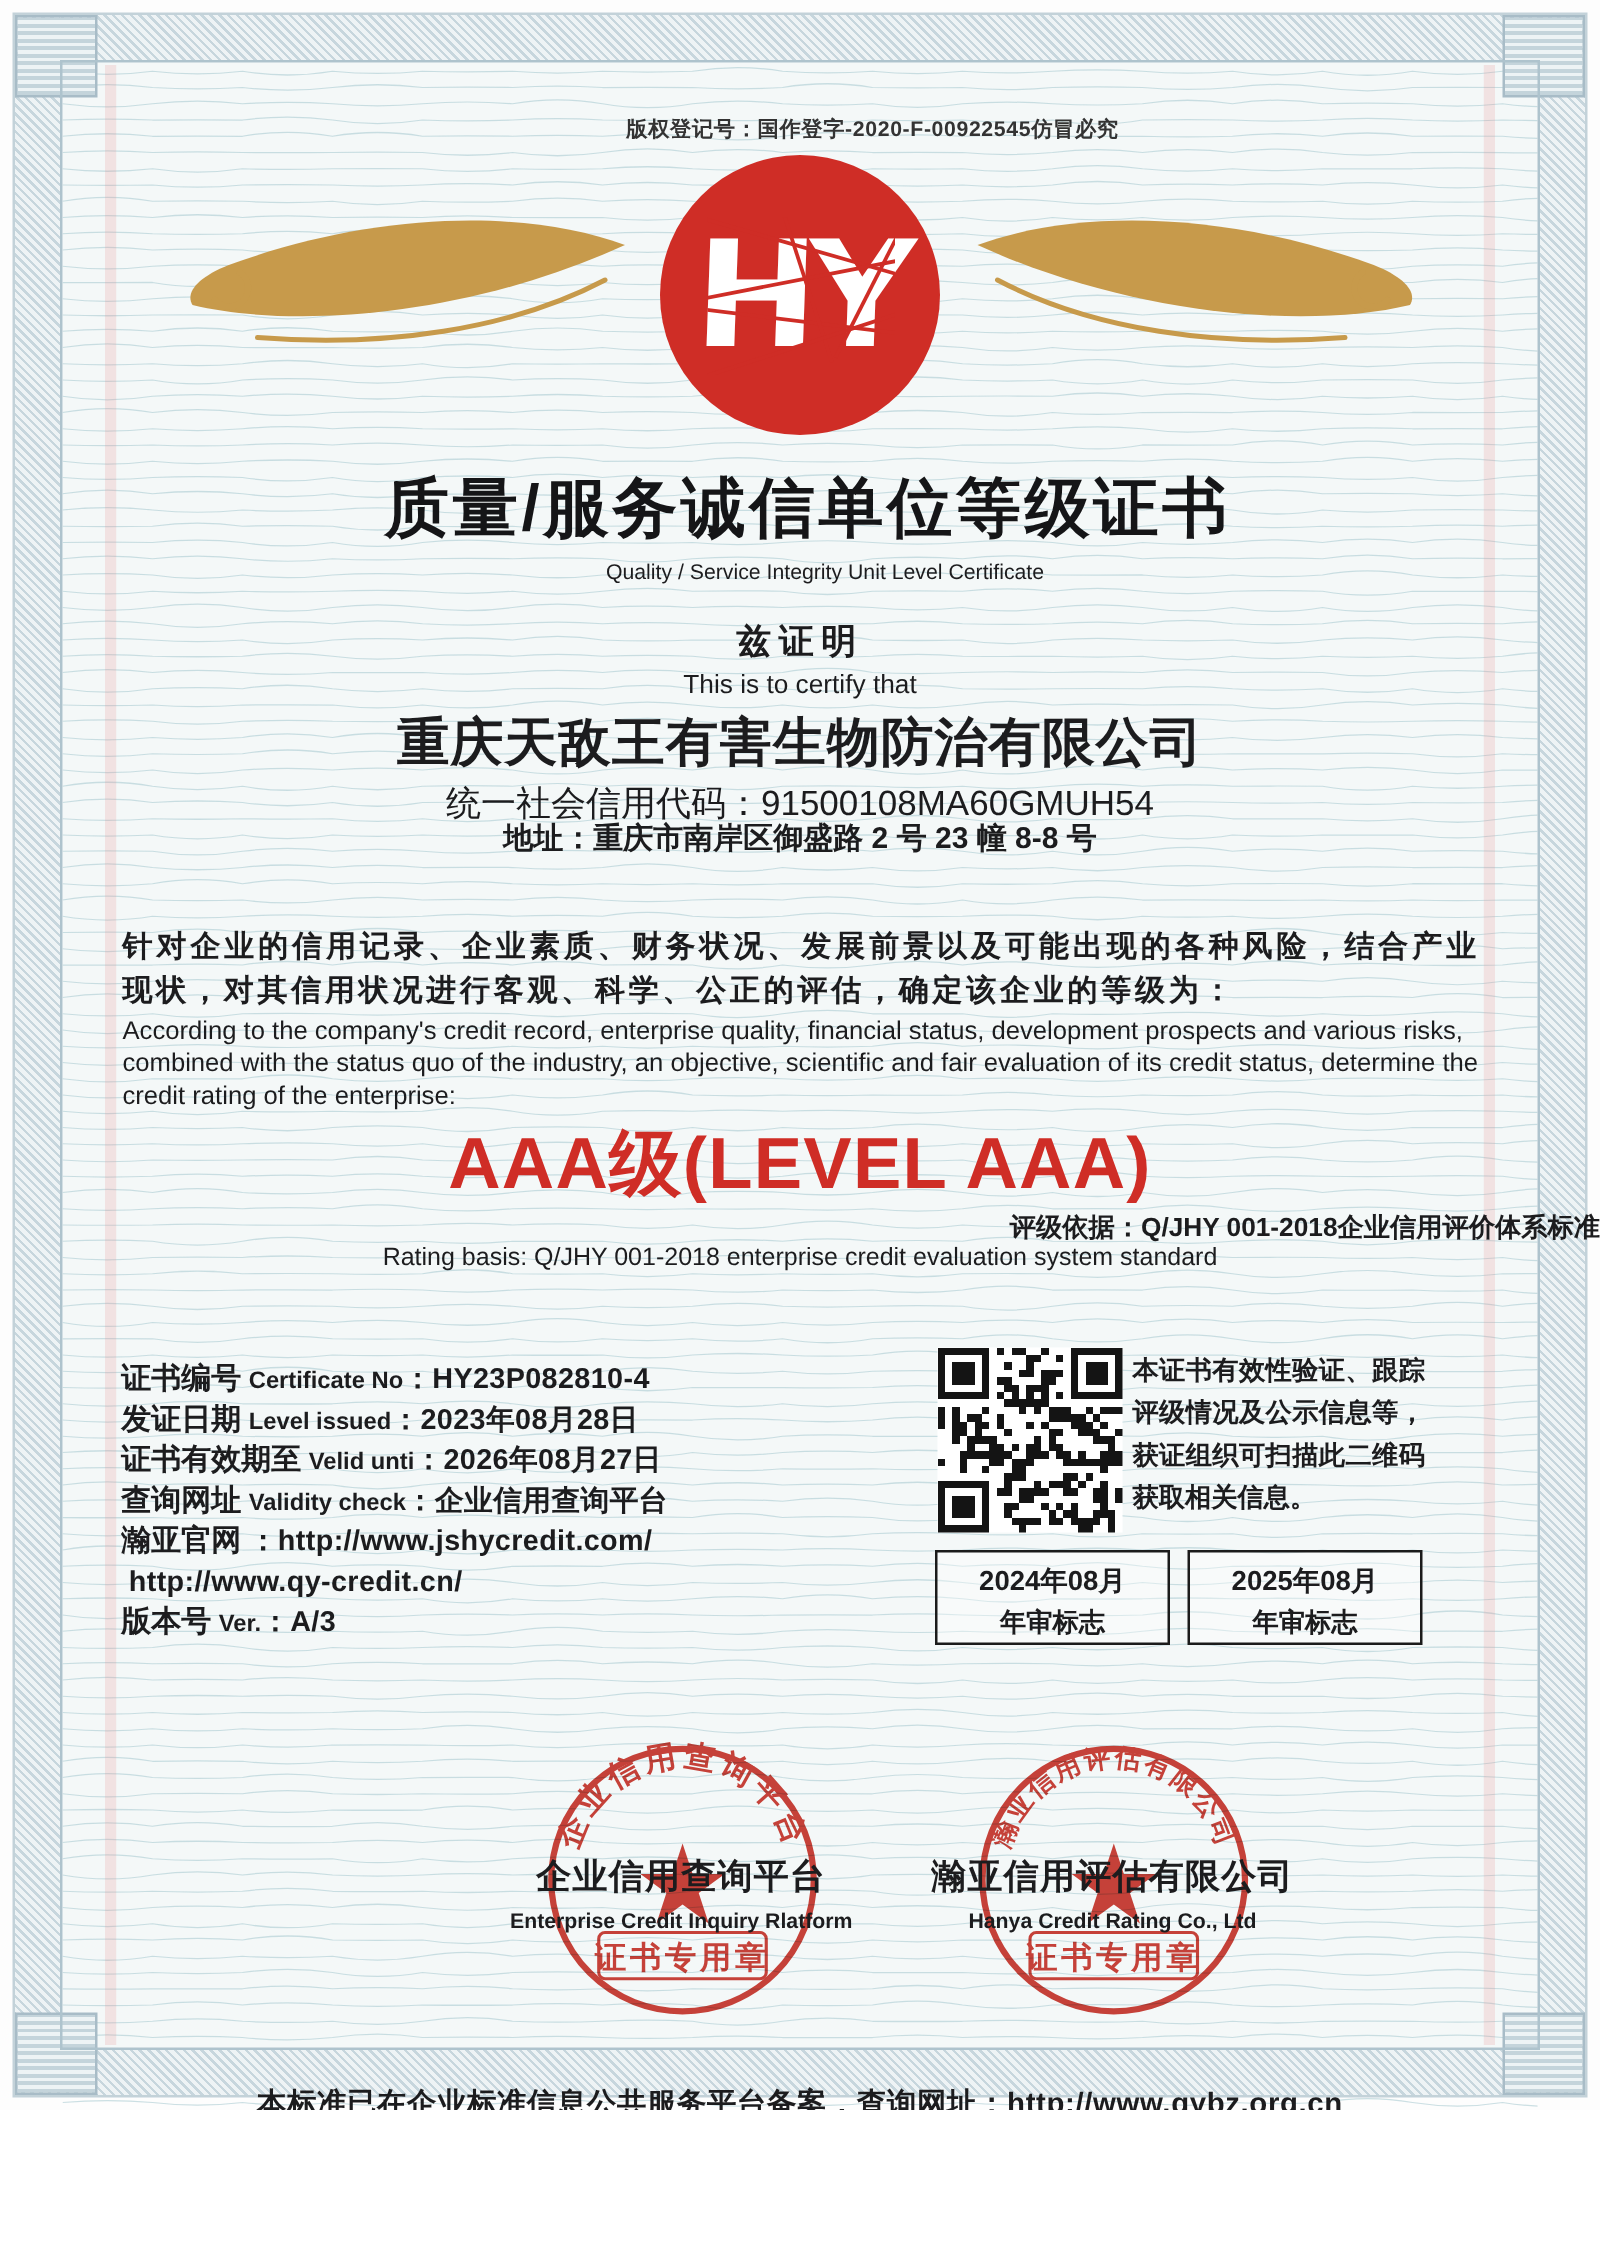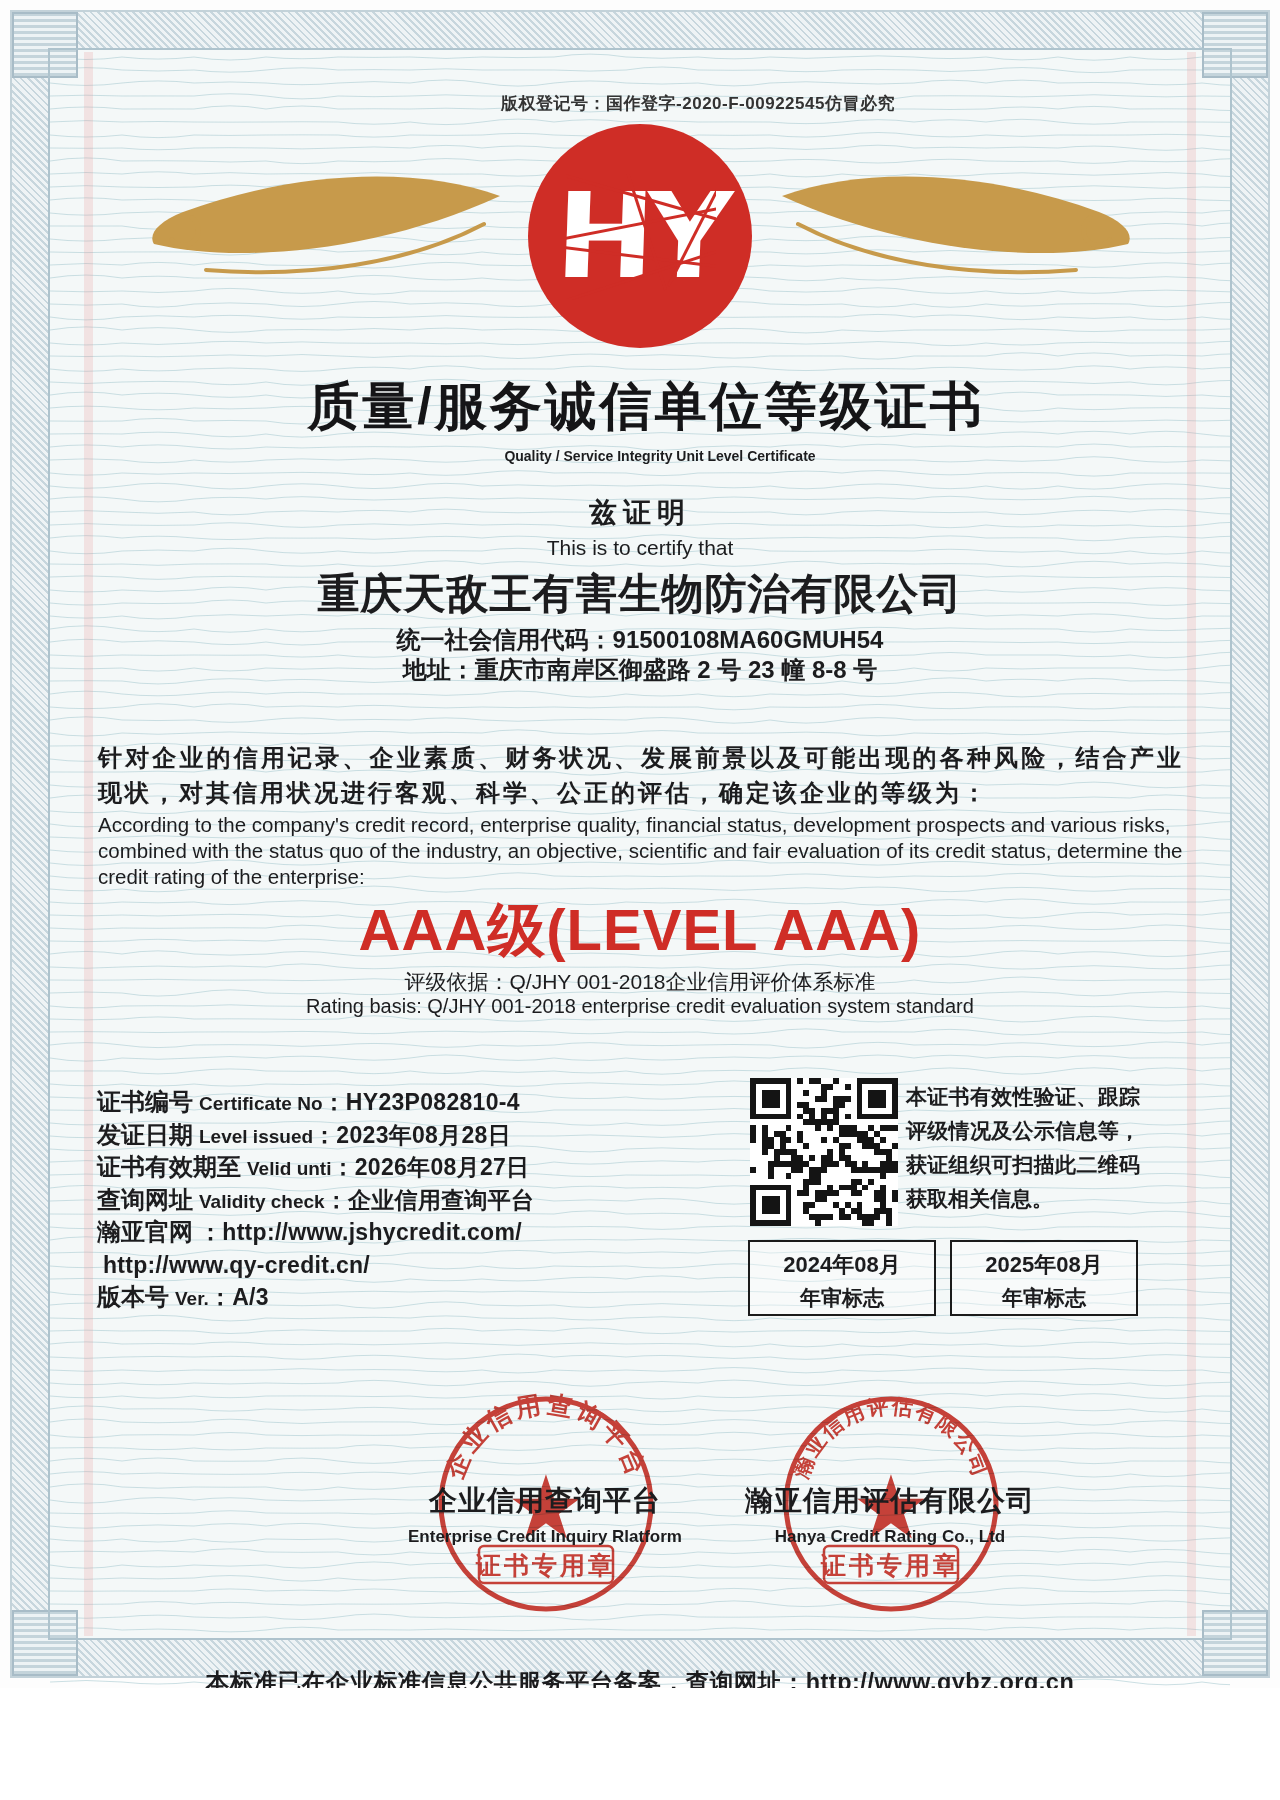--- a/index.html
+++ b/index.html
@@ -54,34 +54,34 @@
   .crack.c1{top:22px;left:-12px;width:175px;transform:rotate(16deg);}
   .crack.c2{top:48px;left:-12px;width:175px;transform:rotate(-11deg);}
   .crack.c3{top:82px;left:-4px;width:165px;transform:rotate(7deg);}
   .crack.c4{top:55px;left:18px;width:125px;transform:rotate(72deg);}
   .crack.c5{top:55px;left:68px;width:125px;transform:rotate(-63deg);}
   .crack.c6{top:100px;left:-8px;width:170px;transform:rotate(-18deg);}
 
   
   .t-center{position:absolute;left:0;right:0;text-align:center;}
   .title-zh{top:372px;font-size:52px;font-weight:900;letter-spacing:3px;color:#151517;padding-left:12px;}
-  .title-en{top:448px;font-size:14px;font-weight:700;margin-left:40px;}
+  .title-en{top:448px;font-size:17px;font-weight:400;margin-left:40px;}
   .certify-zh{top:494px;font-size:28px;font-weight:800;letter-spacing:6px;}
   .certify-en{top:536px;font-size:21px;font-weight:500;}
   .company-name{top:566px;font-size:42px;font-weight:900;letter-spacing:1px;}
-  .company-code{top:624px;font-size:24px;font-weight:700;text-align:center;}
+  .company-code{top:624px;font-size:28px;font-weight:400;text-align:center;}
   .company-address{top:654px;font-size:24px;font-weight:700;}
 
   
   .body-zh{position:absolute;left:98px;width:1086px;top:740px;font-size:24px;font-weight:700;
       line-height:35px;letter-spacing:3px;text-align:justify;}
   .body-en{position:absolute;left:98px;width:1086px;top:812px;font-size:20.5px;font-weight:500;
       line-height:26px;text-align:left;}
   .rating{top:892px;font-size:58px;font-weight:900;color:var(--red);letter-spacing:1px;}
-  .basis-zh{top:968px;font-size:21px;font-weight:400;}
+  .basis-zh{top:968px;font-size:21px;font-weight:700;text-align:right;}
   .basis-en{top:995px;font-size:20px;font-weight:500;}
 
   
   .cert-info{position:absolute;left:97px;top:1086px;width:580px;}
   .ci-row{line-height:32.5px;height:32.5px;white-space:nowrap;}
   .ci-zh{font-size:24px;font-weight:700;margin-right:6px;}
   .ci-en{font-size:19px;font-weight:600;}
   .ci-val{font-size:23px;font-weight:600;letter-spacing:.3px;}
 
   

